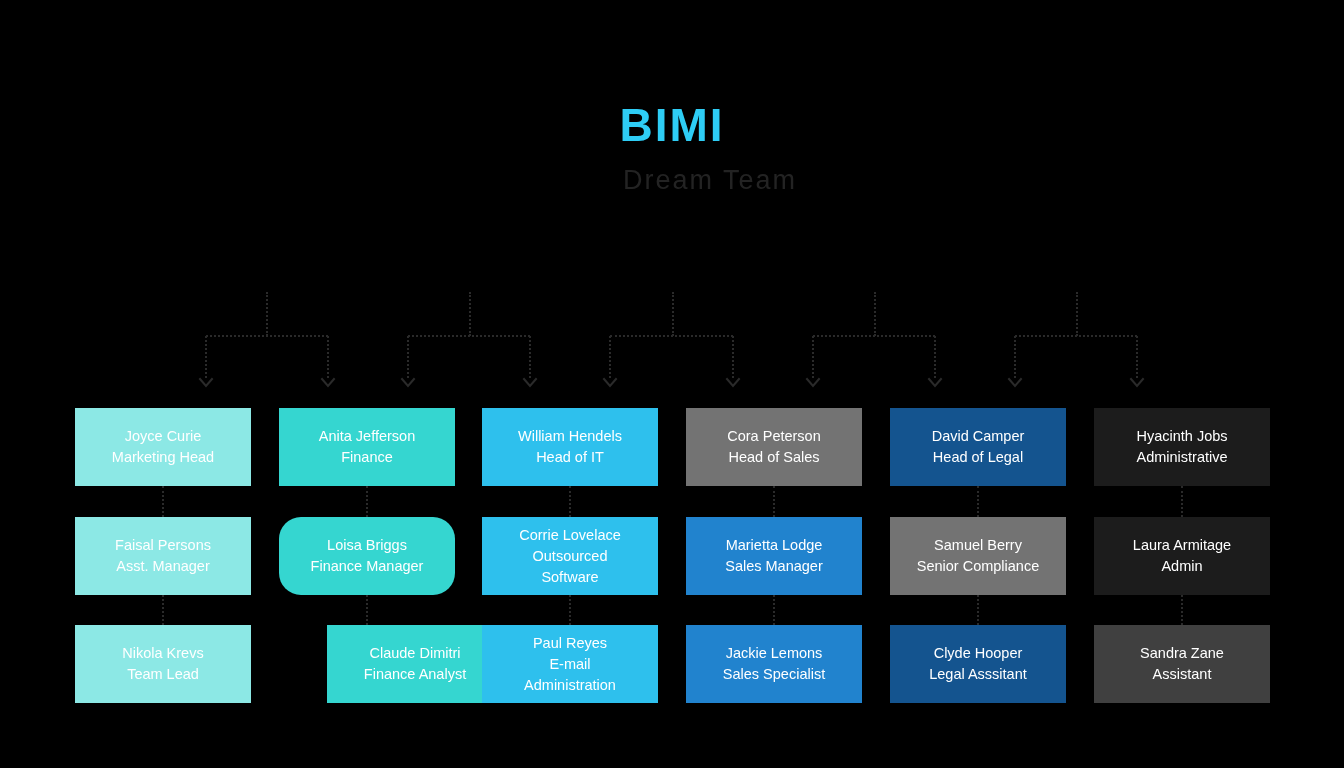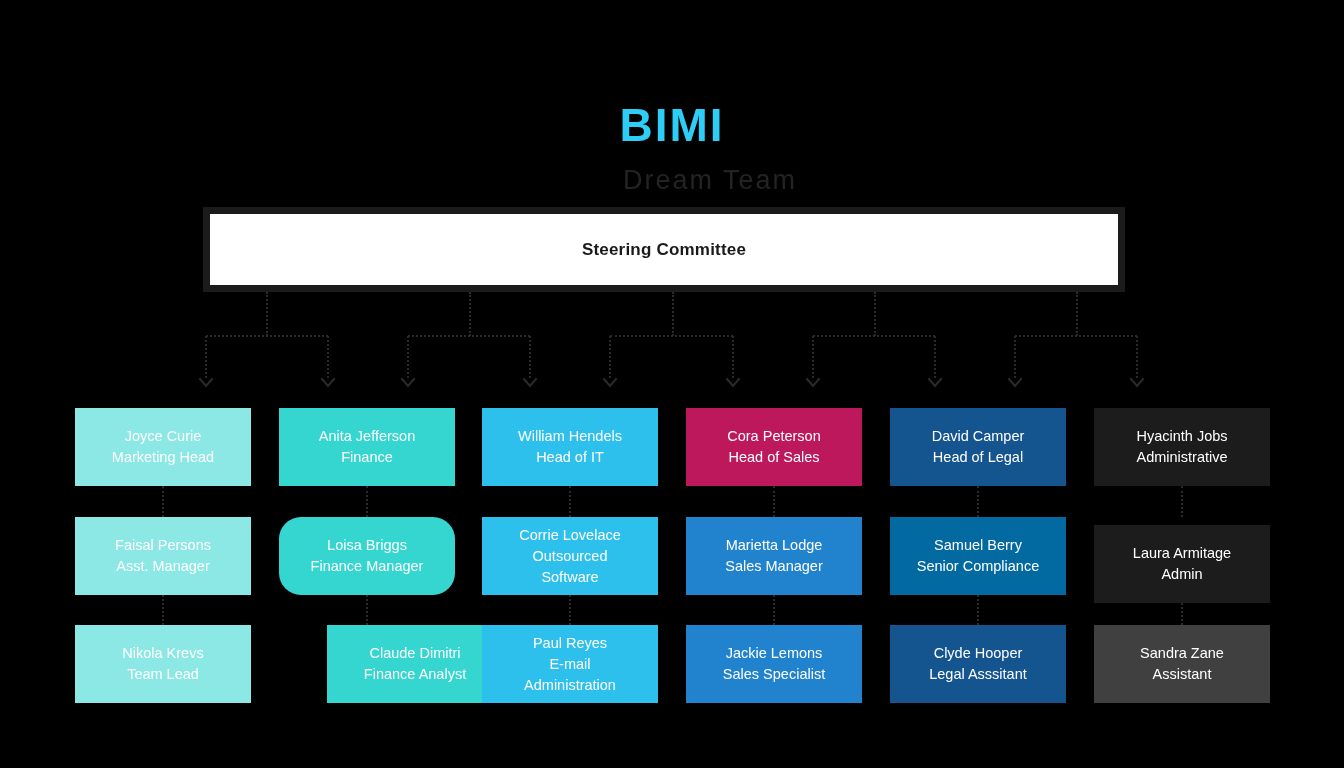--- a/index.html
+++ b/index.html
@@ -107,23 +107,20 @@
 </style>
 </head>
 <body style="background: rgb(0, 0, 0);">
 
 <div id="chart-root">
 
   <div class="brand-title" style="color: rgb(46, 205, 245);">BIMI</div>
 
   <div class="brand-subtitle" style="color: rgb(35, 35, 35); margin-left: 38px;">Dream Team</div>
 
-  <div class="root-box" style="background: rgb(255, 255, 255); border-color: rgb(27, 27, 27);">
-    <span class="root-box-label" style="color: rgb(26, 26, 26);">Steering Committee</span>
-  </div>
 
   <div id="connector-layer">
       <div class="conn-v" style="left: 266px; top: 276px; height: 44px; border-left-color: rgb(42, 42, 42);"></div>
       <div class="conn-h" style="left: 206px; top: 319px; width: 122px; border-top-color: rgb(42, 42, 42);"></div>
       <div class="conn-v" style="left: 205px; top: 320px; height: 42px; border-left-color: rgb(42, 42, 42);"></div>
       <div class="conn-v" style="left: 327px; top: 320px; height: 42px; border-left-color: rgb(42, 42, 42);"></div>
       <div class="conn-arrow" style="left: 198px; top: 359px;">
         <svg width="16" height="16" viewBox="0 0 16 16">
           <path d="M2 4 L8 11 L14 4" fill="none" stroke="#2a2a2a" stroke-width="2" stroke-linecap="square" stroke-linejoin="miter"></path>
         </svg>
@@ -234,49 +231,49 @@
       <div class="node-box" style="left: 482px; top: 501px; width: 176px; height: 78px; background: rgb(46, 192, 237);">
         <div class="node-line">Corrie Lovelace</div>
         <div class="node-line">Outsourced</div>
         <div class="node-line">Software</div>
       </div>
       <div class="node-box" style="left: 482px; top: 609px; width: 176px; height: 78px; background: rgb(46, 192, 237);">
         <div class="node-line">Paul Reyes</div>
         <div class="node-line">E-mail</div>
         <div class="node-line">Administration</div>
       </div>
-      <div class="node-box" style="left: 686px; top: 392px; width: 176px; height: 78px; background: #be185d;">
+      <div class="node-box" style="left: 686px; top: 392px; width: 176px; height: 78px; background: #737373;">
         <div class="node-line">Cora Peterson</div>
         <div class="node-line">Head of Sales</div>
       </div>
       <div class="node-box" style="left: 686px; top: 501px; width: 176px; height: 78px; background: rgb(33, 131, 206);">
         <div class="node-line">Marietta Lodge</div>
         <div class="node-line">Sales Manager</div>
       </div>
       <div class="node-box" style="left: 686px; top: 609px; width: 176px; height: 78px; background: rgb(33, 131, 206);">
         <div class="node-line">Jackie Lemons</div>
         <div class="node-line">Sales Specialist</div>
       </div>
       <div class="node-box" style="left: 890px; top: 392px; width: 176px; height: 78px; background: rgb(20, 84, 143);">
         <div class="node-line">David Camper</div>
         <div class="node-line">Head of Legal</div>
       </div>
-      <div class="node-box" style="left: 890px; top: 501px; width: 176px; height: 78px; background: #0369a1;">
+      <div class="node-box" style="left: 890px; top: 501px; width: 176px; height: 78px; background: #737373;">
         <div class="node-line">Samuel Berry</div>
         <div class="node-line">Senior Compliance</div>
       </div>
       <div class="node-box" style="left: 890px; top: 609px; width: 176px; height: 78px; background: rgb(20, 84, 143);">
         <div class="node-line">Clyde Hooper</div>
         <div class="node-line">Legal Asssitant</div>
       </div>
       <div class="node-box" style="left: 1094px; top: 392px; width: 176px; height: 78px; background: rgb(28, 28, 28);">
         <div class="node-line">Hyacinth Jobs</div>
         <div class="node-line">Administrative</div>
       </div>
-      <div class="node-box" style="left: 1094px; top: 501px; width: 176px; height: 78px; background: rgb(28, 28, 28); margin-top: 8px;">
+      <div class="node-box" style="left: 1094px; top: 501px; width: 176px; height: 78px; background: rgb(28, 28, 28);">
         <div class="node-line">Laura Armitage</div>
         <div class="node-line">Admin</div>
       </div>
       <div class="node-box" style="left: 1094px; top: 609px; width: 176px; height: 78px; background: #404040;">
         <div class="node-line">Sandra Zane</div>
         <div class="node-line">Assistant</div>
       </div>
     </div>
 
 </div>

